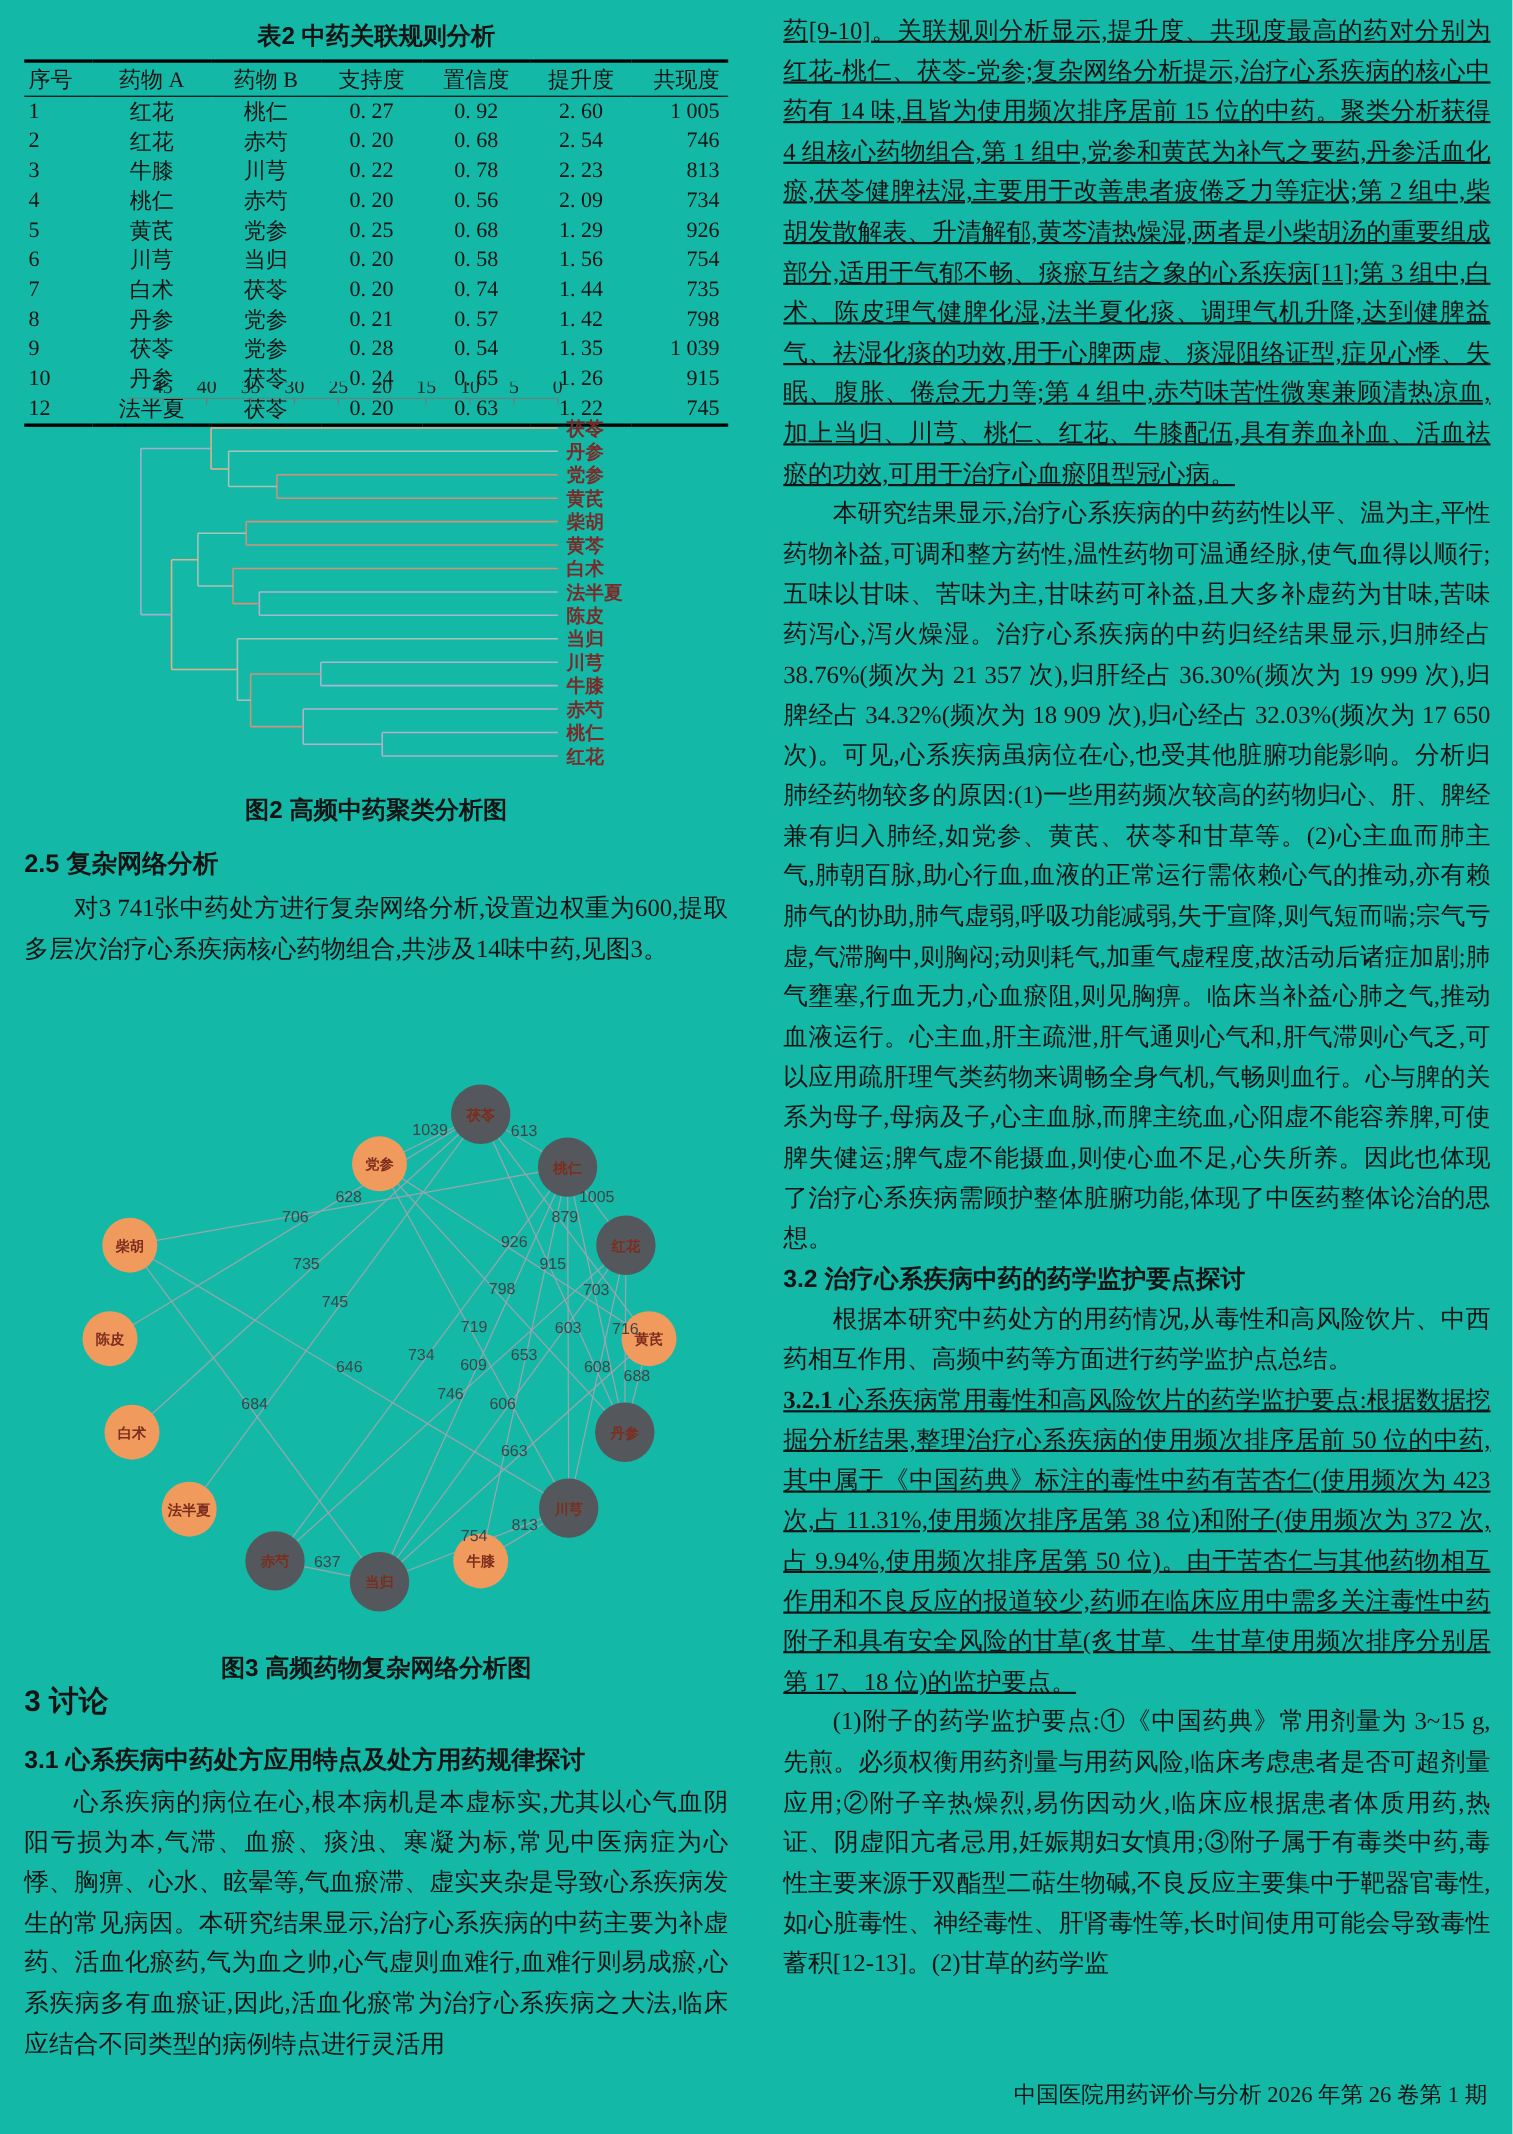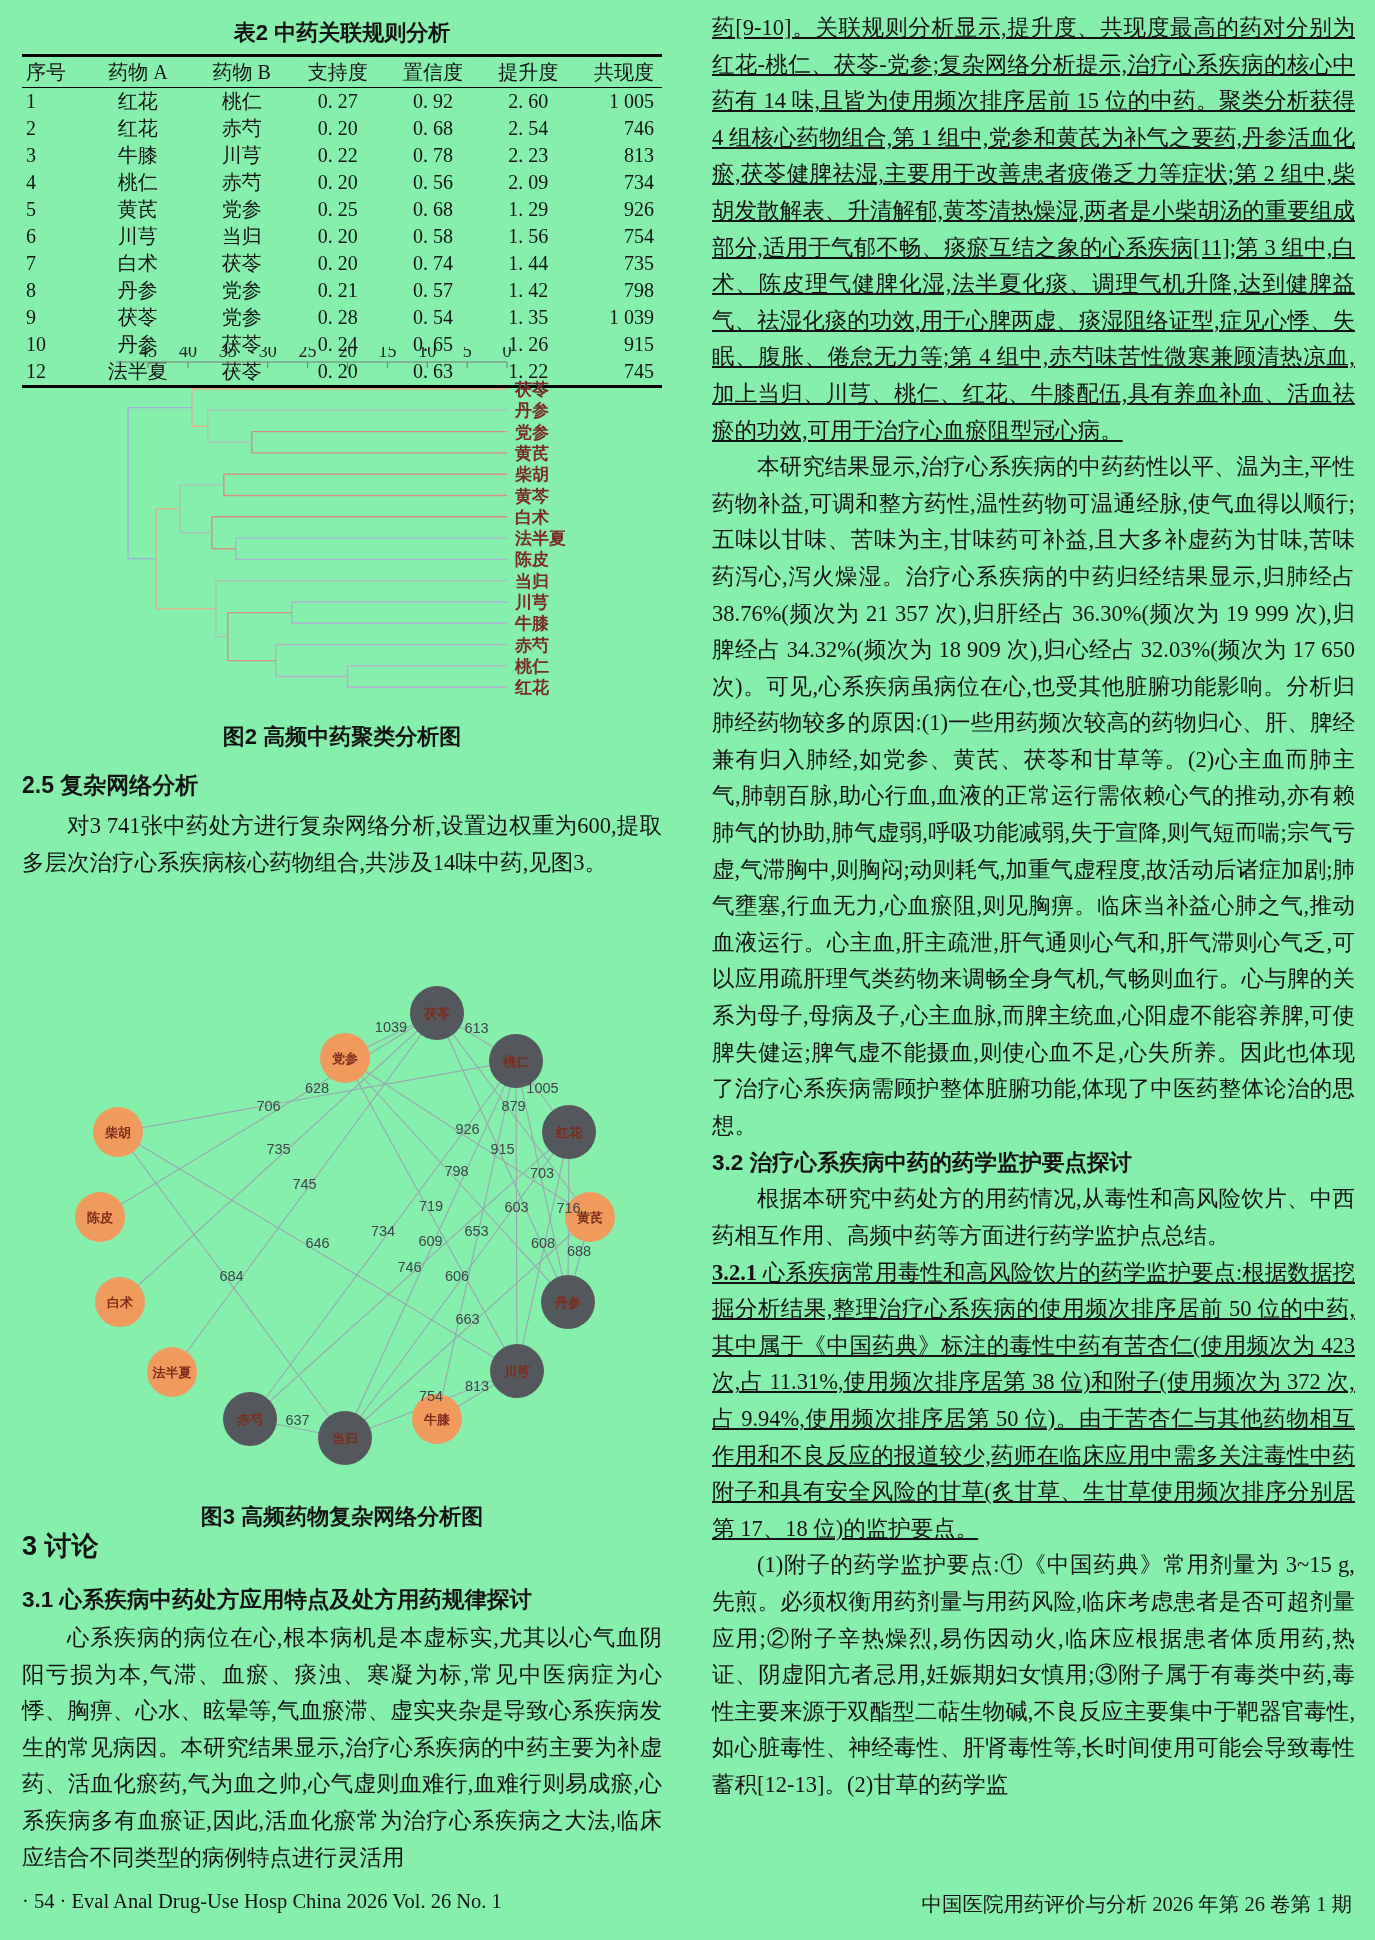--- a/index.html
+++ b/index.html
@@ -1,16 +1,16 @@
 <!DOCTYPE html>
 <html><head>
 <meta charset="utf-8">
 <style>
   html,body{margin:0;padding:0;background:#ffffff;}
-  .page{position:relative;width:1375px;height:1940px;background:#86efac;overflow:hidden;
+  .page{position:relative;width:1375px;height:1940px;background:#14b8a6;overflow:hidden;
         font-family:"Liberation Serif","DejaVu Serif",serif;color:#141414;}
   .col{position:absolute;top:10px;}
   #colL{left:22px;width:640px;height:1870px;}
   #colR{left:712px;width:643px;height:1870px;}
   p.body{font-size:22.5px;line-height:36.6px;text-align:justify;margin:0;text-indent:2em;}
   p.noindent{text-indent:0;text-decoration:underline;}
   .heads{font-family:"Liberation Sans","DejaVu Sans",sans-serif;font-weight:bold;}
   
   .tbl-title{text-align:center;font-size:22px;margin:8px 0 6px 0;}
   table.t2{width:100%;border-collapse:collapse;border-top:3px solid #000;border-bottom:3px solid #000;
@@ -342,16 +342,15 @@
 
   <div class="col" id="colR">
     <p class="body noindent">药[9-10]。关联规则分析显示,提升度、共现度最高的药对分别为红花-桃仁、茯苓-党参;复杂网络分析提示,治疗心系疾病的核心中药有 14 味,且皆为使用频次排序居前 15 位的中药。聚类分析获得 4 组核心药物组合,第 1 组中,党参和黄芪为补气之要药,丹参活血化瘀,茯苓健脾祛湿,主要用于改善患者疲倦乏力等症状;第 2 组中,柴胡发散解表、升清解郁,黄芩清热燥湿,两者是小柴胡汤的重要组成部分,适用于气郁不畅、痰瘀互结之象的心系疾病[11];第 3 组中,白术、陈皮理气健脾化湿,法半夏化痰、调理气机升降,达到健脾益气、祛湿化痰的功效,用于心脾两虚、痰湿阻络证型,症见心悸、失眠、腹胀、倦怠无力等;第 4 组中,赤芍味苦性微寒兼顾清热凉血,加上当归、川芎、桃仁、红花、牛膝配伍,具有养血补血、活血祛瘀的功效,可用于治疗心血瘀阻型冠心病。</p>
     <p class="body">本研究结果显示,治疗心系疾病的中药药性以平、温为主,平性药物补益,可调和整方药性,温性药物可温通经脉,使气血得以顺行;五味以甘味、苦味为主,甘味药可补益,且大多补虚药为甘味,苦味药泻心,泻火燥湿。治疗心系疾病的中药归经结果显示,归肺经占 38.76%(频次为 21 357 次),归肝经占 36.30%(频次为 19 999 次),归脾经占 34.32%(频次为 18 909 次),归心经占 32.03%(频次为 17 650 次)。可见,心系疾病虽病位在心,也受其他脏腑功能影响。分析归肺经药物较多的原因:(1)一些用药频次较高的药物归心、肝、脾经兼有归入肺经,如党参、黄芪、茯苓和甘草等。(2)心主血而肺主气,肺朝百脉,助心行血,血液的正常运行需依赖心气的推动,亦有赖肺气的协助,肺气虚弱,呼吸功能减弱,失于宣降,则气短而喘;宗气亏虚,气滞胸中,则胸闷;动则耗气,加重气虚程度,故活动后诸症加剧;肺气壅塞,行血无力,心血瘀阻,则见胸痹。临床当补益心肺之气,推动血液运行。心主血,肝主疏泄,肝气通则心气和,肝气滞则心气乏,可以应用疏肝理气类药物来调畅全身气机,气畅则血行。心与脾的关系为母子,母病及子,心主血脉,而脾主统血,心阳虚不能容养脾,可使脾失健运;脾气虚不能摄血,则使心血不足,心失所养。因此也体现了治疗心系疾病需顾护整体脏腑功能,体现了中医药整体论治的思想。</p>
     <div class="heads" style="font-size:22.5px;line-height:37px">3.2  治疗心系疾病中药的药学监护要点探讨</div>
     <p class="body">根据本研究中药处方的用药情况,从毒性和高风险饮片、中西药相互作用、高频中药等方面进行药学监护点总结。</p>
     <p class="body noindent"><b>3.2.1</b><span>  心系疾病常用毒性和高风险饮片的药学监护要点:根据数据挖掘分析结果,整理治疗心系疾病的使用频次排序居前 50 位的中药,其中属于《中国药典》标注的毒性中药有苦杏仁(使用频次为 423 次,占 11.31%,使用频次排序居第 38 位)和附子(使用频次为 372 次,占 9.94%,使用频次排序居第 50 位)。由于苦杏仁与其他药物相互作用和不良反应的报道较少,药师在临床应用中需多关注毒性中药附子和具有安全风险的甘草(炙甘草、生甘草使用频次排序分别居第 17、18 位)的监护要点。</span></p>
     <p class="body">(1)附子的药学监护要点:①《中国药典》常用剂量为 3~15 g,先煎。必须权衡用药剂量与用药风险,临床考虑患者是否可超剂量应用;②附子辛热燥烈,易伤因动火,临床应根据患者体质用药,热证、阴虚阳亢者忌用,妊娠期妇女慎用;③附子属于有毒类中药,毒性主要来源于双酯型二萜生物碱,不良反应主要集中于靶器官毒性,如心脏毒性、神经毒性、肝肾毒性等,长时间使用可能会导致毒性蓄积[12-13]。(2)甘草的药学监</p>
   </div>
 
-  <div class="footer" style="left:22px">·  54  ·   Eval Anal Drug-Use Hosp China 2026 Vol. 26 No. 1</div>
   <div class="footer" style="right:23px">中国医院用药评价与分析   2026 年第 26 卷第 1 期</div>
 
 </div>
 
 </body></html>

